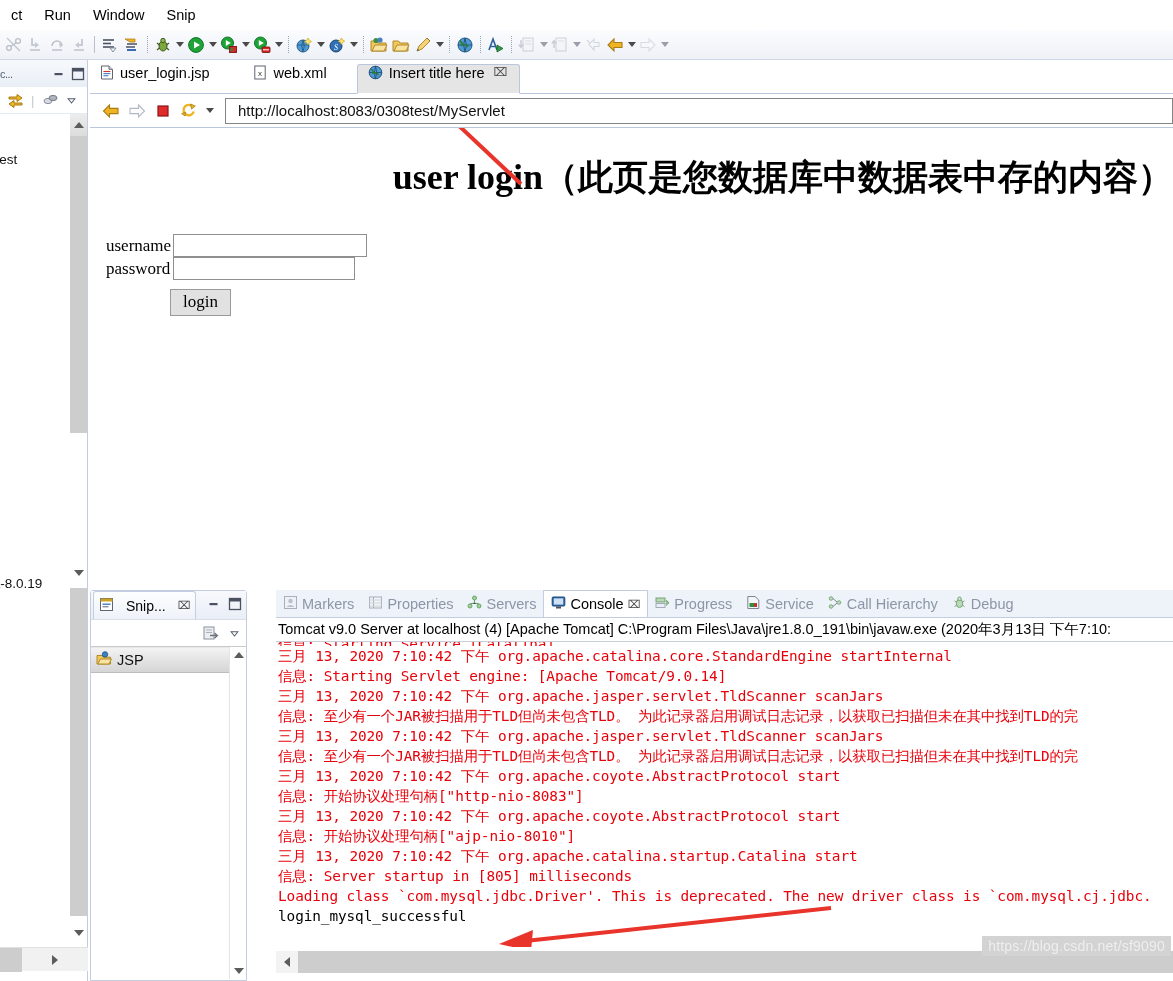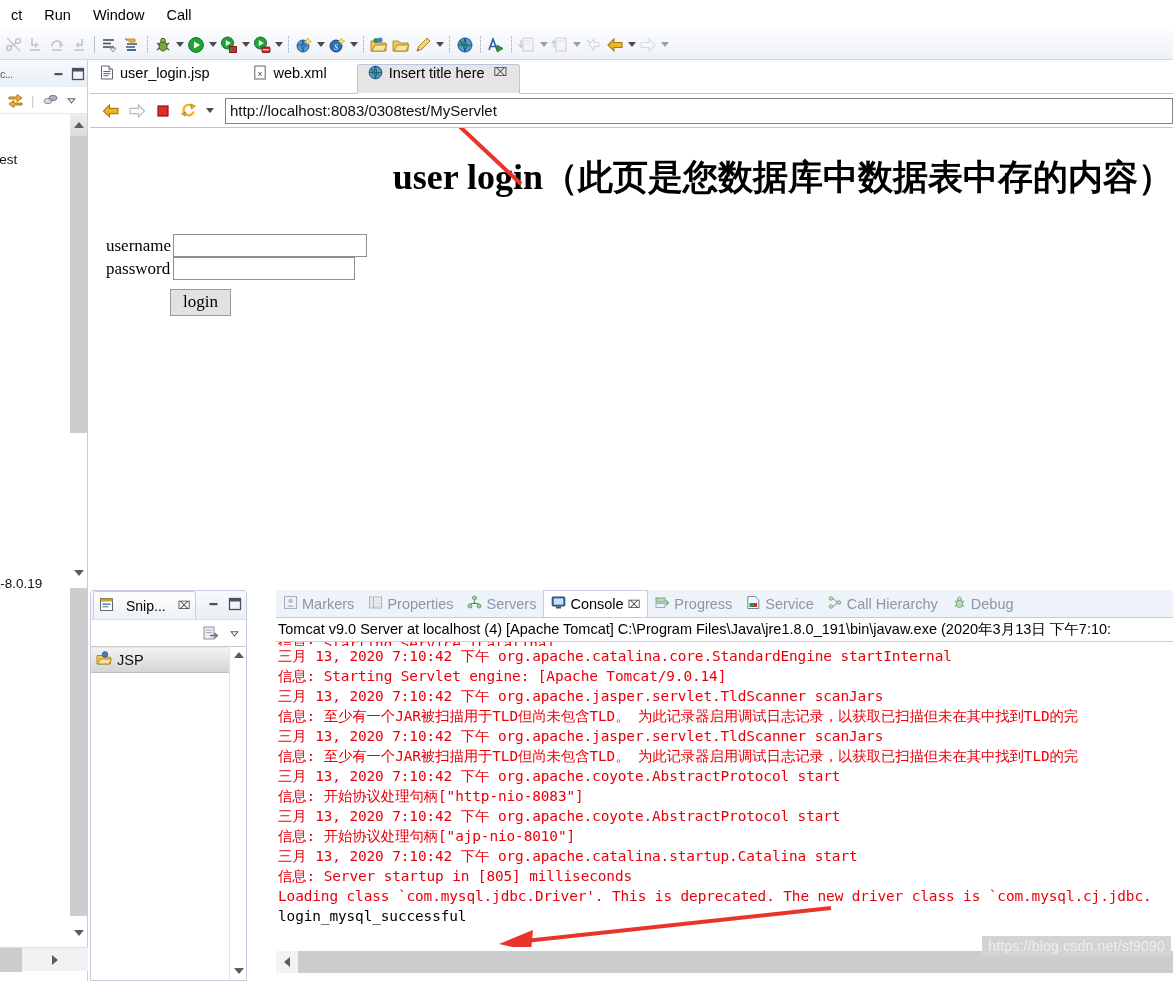--- a/index.html
+++ b/index.html
@@ -148,21 +148,21 @@
   }
   #browsertool {
     height:34px; display:flex; align-items:center; gap:4px;
     padding:0 0 0 10px;
     background:#ffffff;
     border-bottom:1px solid #b9c6dd;
   }
   #urlbox {
     flex:1; height:26px; margin-left:6px; margin-right:0;
     border:1px solid #848484; background:#fff;
-    display:flex; align-items:center; padding:0 4px;
+    display:flex; align-items:center; padding:0 12px;
     font-size:15px; color:#111; font-family:"Liberation Sans", sans-serif;
   }
   #page {
     position:relative; height:456px; background:#fff; overflow:hidden;
     border-left:1px solid #fff;
   }
   #page h1 {
     margin:0; padding:26px 0 0 14px;
     font-family:"Liberation Serif", serif;
     font-size:36px; font-weight:bold; color:#000;
@@ -289,21 +289,21 @@
     font-family:"Liberation Sans", sans-serif;
   }
 </style>
 </head>
 <body>
 
 <div id="menubar">
   <div class="menu-item">ct</div>
   <div class="menu-item">Run</div>
   <div class="menu-item">Window</div>
-  <div class="menu-item">Call</div>
+  <div class="menu-item">Snip</div>
 </div>
 
 <div id="toolbar">
 
   <span class="tb dis">
     <svg width="17" height="17" viewBox="0 0 17 17">
         <circle cx="4" cy="12" r="2.4" fill="none" stroke="#5b6472" stroke-width="1.3"></circle>
         <circle cx="13" cy="5" r="2.4" fill="none" stroke="#5b6472" stroke-width="1.3"></circle>
         <line x1="5.5" y1="10.5" x2="11.4" y2="6.6" stroke="#5b6472" stroke-width="1.3"></line>
         <line x1="2" y1="2" x2="15" y2="15" stroke="#6d7684" stroke-width="1.3"></line>

